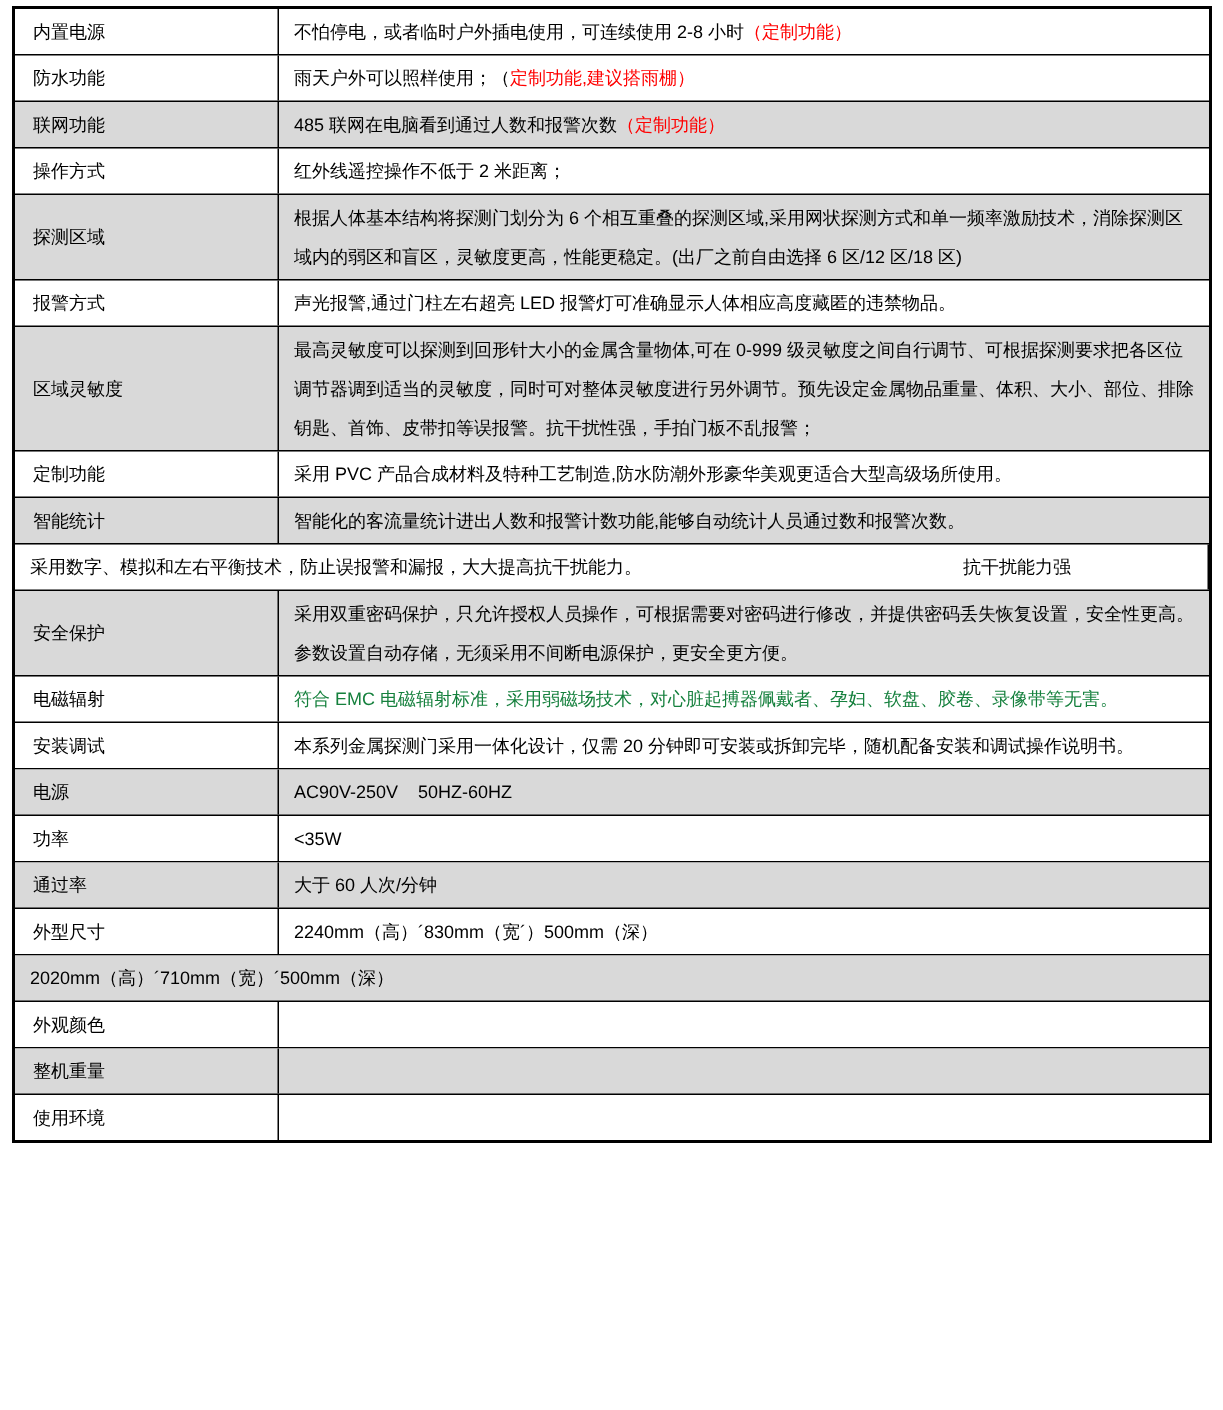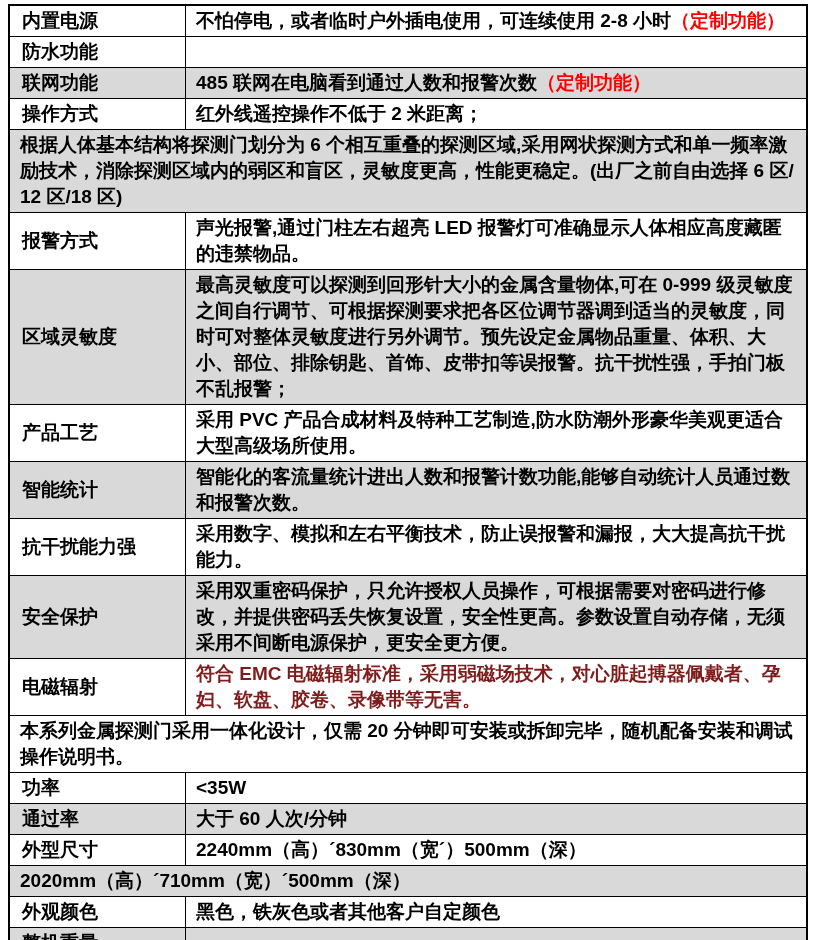--- a/index.html
+++ b/index.html
@@ -19,22 +19,22 @@
     background: #ffffff;
   }
   .spec-row {
     display: flex;
     align-items: stretch;
     border-bottom: 1px solid #000000;
   }
   .spec-row:last-child { border-bottom: none; }
   .spec-row.shaded { background: #d9d9d9; }
   .cell {
-    font-weight: bold;
-    font-size: 19px;
+    font-weight: normal;
+    font-size: 12px;
     line-height: 26px;
     color: #000000;
     display: flex;
     align-items: center;
     padding: 2px 6px;
   }
   .label-cell {
     width: 176px;
     flex: 0 0 176px;
     border-right: 1px solid #000000;
@@ -57,97 +57,108 @@
   <div class="spec-table" id="spec-table">
   <div class="spec-row">
     <div class="cell label-cell">内置电源</div>
     <div class="cell value-cell">
       <span class="text-wrap"><span style="color: rgb(0, 0, 0);">不怕停电，或者临时户外插电使用，可连续使用 2-8 小时</span><span style="color: rgb(255, 0, 0);">（定制功能）</span></span>
     </div>
   </div>
 
   <div class="spec-row">
     <div class="cell label-cell">防水功能</div>
+    <div class="cell value-cell">
+      <span class="text-wrap"><span style="color: rgb(0, 0, 0);">雨天户外可以照样使用；（</span><span style="color: rgb(255, 0, 0);">定制功能,建议搭雨棚）</span></span>
+    </div>
   </div>
 
   <div class="spec-row shaded">
     <div class="cell label-cell">联网功能</div>
     <div class="cell value-cell">
       <span class="text-wrap"><span style="color: rgb(0, 0, 0);">485 联网在电脑看到通过人数和报警次数</span><span style="color: rgb(255, 0, 0);">（定制功能）</span></span>
     </div>
   </div>
 
   <div class="spec-row">
     <div class="cell label-cell">操作方式</div>
     <div class="cell value-cell">
       <span class="text-wrap"><span style="color: rgb(0, 0, 0);">红外线遥控操作不低于 2 米距离；</span></span>
     </div>
   </div>
 
   <div class="spec-row shaded">
+    <div class="cell label-cell">探测区域</div>
     <div class="cell value-cell">
       <span class="text-wrap"><span style="color: rgb(0, 0, 0);">根据人体基本结构将探测门划分为 6 个相互重叠的探测区域,采用网状探测方式和单一频率激励技术，消除探测区域内的弱区和盲区，灵敏度更高，性能更稳定。(出厂之前自由选择 6 区/12 区/18 区)</span></span>
     </div>
   </div>
 
   <div class="spec-row">
     <div class="cell label-cell">报警方式</div>
     <div class="cell value-cell">
       <span class="text-wrap"><span style="color: rgb(0, 0, 0);">声光报警,通过门柱左右超亮 LED 报警灯可准确显示人体相应高度藏匿的违禁物品。</span></span>
     </div>
   </div>
 
   <div class="spec-row shaded">
     <div class="cell label-cell">区域灵敏度</div>
     <div class="cell value-cell">
       <span class="text-wrap"><span style="color: rgb(0, 0, 0);">最高灵敏度可以探测到回形针大小的金属含量物体,可在 0-999 级灵敏度之间自行调节、可根据探测要求把各区位调节器调到适当的灵敏度，同时可对整体灵敏度进行另外调节。预先设定金属物品重量、体积、大小、部位、排除钥匙、首饰、皮带扣等误报警。抗干扰性强，手拍门板不乱报警；</span></span>
     </div>
   </div>
 
   <div class="spec-row">
-    <div class="cell label-cell">产品工艺</div>
+    <div class="cell label-cell">定制功能</div>
     <div class="cell value-cell">
       <span class="text-wrap"><span style="color: rgb(0, 0, 0);">采用 PVC 产品合成材料及特种工艺制造,防水防潮外形豪华美观更适合大型高级场所使用。</span></span>
     </div>
   </div>
 
   <div class="spec-row shaded">
     <div class="cell label-cell">智能统计</div>
     <div class="cell value-cell">
       <span class="text-wrap"><span style="color: rgb(0, 0, 0);">智能化的客流量统计进出人数和报警计数功能,能够自动统计人员通过数和报警次数。</span></span>
     </div>
   </div>
 
   <div class="spec-row">
+    <div class="cell value-cell">
+      <span class="text-wrap"><span style="color: rgb(0, 0, 0);">采用数字、模拟和左右平衡技术，防止误报警和漏报，大大提高抗干扰能力。</span></span>
+    </div>
     <div class="cell label-cell">抗干扰能力强</div>
-    <div class="cell value-cell">
-      <span class="text-wrap"><span style="color: rgb(0, 0, 0);">采用数字、模拟和左右平衡技术，防止误报警和漏报，大大提高抗干扰能力。</span></span>
-    </div>
   </div>
 
   <div class="spec-row shaded">
     <div class="cell label-cell">安全保护</div>
     <div class="cell value-cell">
       <span class="text-wrap"><span style="color: rgb(0, 0, 0);">采用双重密码保护，只允许授权人员操作，可根据需要对密码进行修改，并提供密码丢失恢复设置，安全性更高。参数设置自动存储，无须采用不间断电源保护，更安全更方便。</span></span>
     </div>
   </div>
 
   <div class="spec-row">
     <div class="cell label-cell">电磁辐射</div>
     <div class="cell value-cell">
-      <span class="text-wrap"><span style="color: #7f1d1d;">符合 EMC 电磁辐射标准，采用弱磁场技术，对心脏起搏器佩戴者、孕妇、软盘、胶卷、录像带等无害。</span></span>
-    </div>
-  </div>
-
-  <div class="spec-row">
+      <span class="text-wrap"><span style="color: #15803d;">符合 EMC 电磁辐射标准，采用弱磁场技术，对心脏起搏器佩戴者、孕妇、软盘、胶卷、录像带等无害。</span></span>
+    </div>
+  </div>
+
+  <div class="spec-row">
+    <div class="cell label-cell">安装调试</div>
     <div class="cell value-cell">
       <span class="text-wrap"><span style="color: rgb(0, 0, 0); margin-top: 14px;">本系列金属探测门采用一体化设计，仅需 20 分钟即可安装或拆卸完毕，随机配备安装和调试操作说明书。</span></span>
     </div>
   </div>
 
+  <div class="spec-row shaded">
+    <div class="cell label-cell">电源</div>
+    <div class="cell value-cell">
+      <span class="text-wrap"><span style="color: rgb(0, 0, 0);">AC90V-250V    50HZ-60HZ</span></span>
+    </div>
+  </div>
 
   <div class="spec-row">
     <div class="cell label-cell">功率</div>
     <div class="cell value-cell">
       <span class="text-wrap"><span style="color: rgb(0, 0, 0); text-align: right;">&lt;35W</span></span>
     </div>
   </div>
 
   <div class="spec-row shaded">
     <div class="cell label-cell">通过率</div>
@@ -164,23 +175,20 @@
   </div>
 
   <div class="spec-row shaded">
     <div class="cell value-cell">
       <span class="text-wrap"><span style="color: rgb(0, 0, 0);">2020mm（高）´710mm（宽）´500mm（深）</span></span>
     </div>
   </div>
 
   <div class="spec-row">
     <div class="cell label-cell">外观颜色</div>
-    <div class="cell value-cell">
-      <span class="text-wrap"><span style="color: rgb(0, 0, 0);">黑色，铁灰色或者其他客户自定颜色</span></span>
-    </div>
   </div>
 
   <div class="spec-row shaded">
     <div class="cell label-cell">整机重量</div>
   </div>
 
   <div class="spec-row">
     <div class="cell label-cell">使用环境</div>
     <div class="cell value-cell">
       

